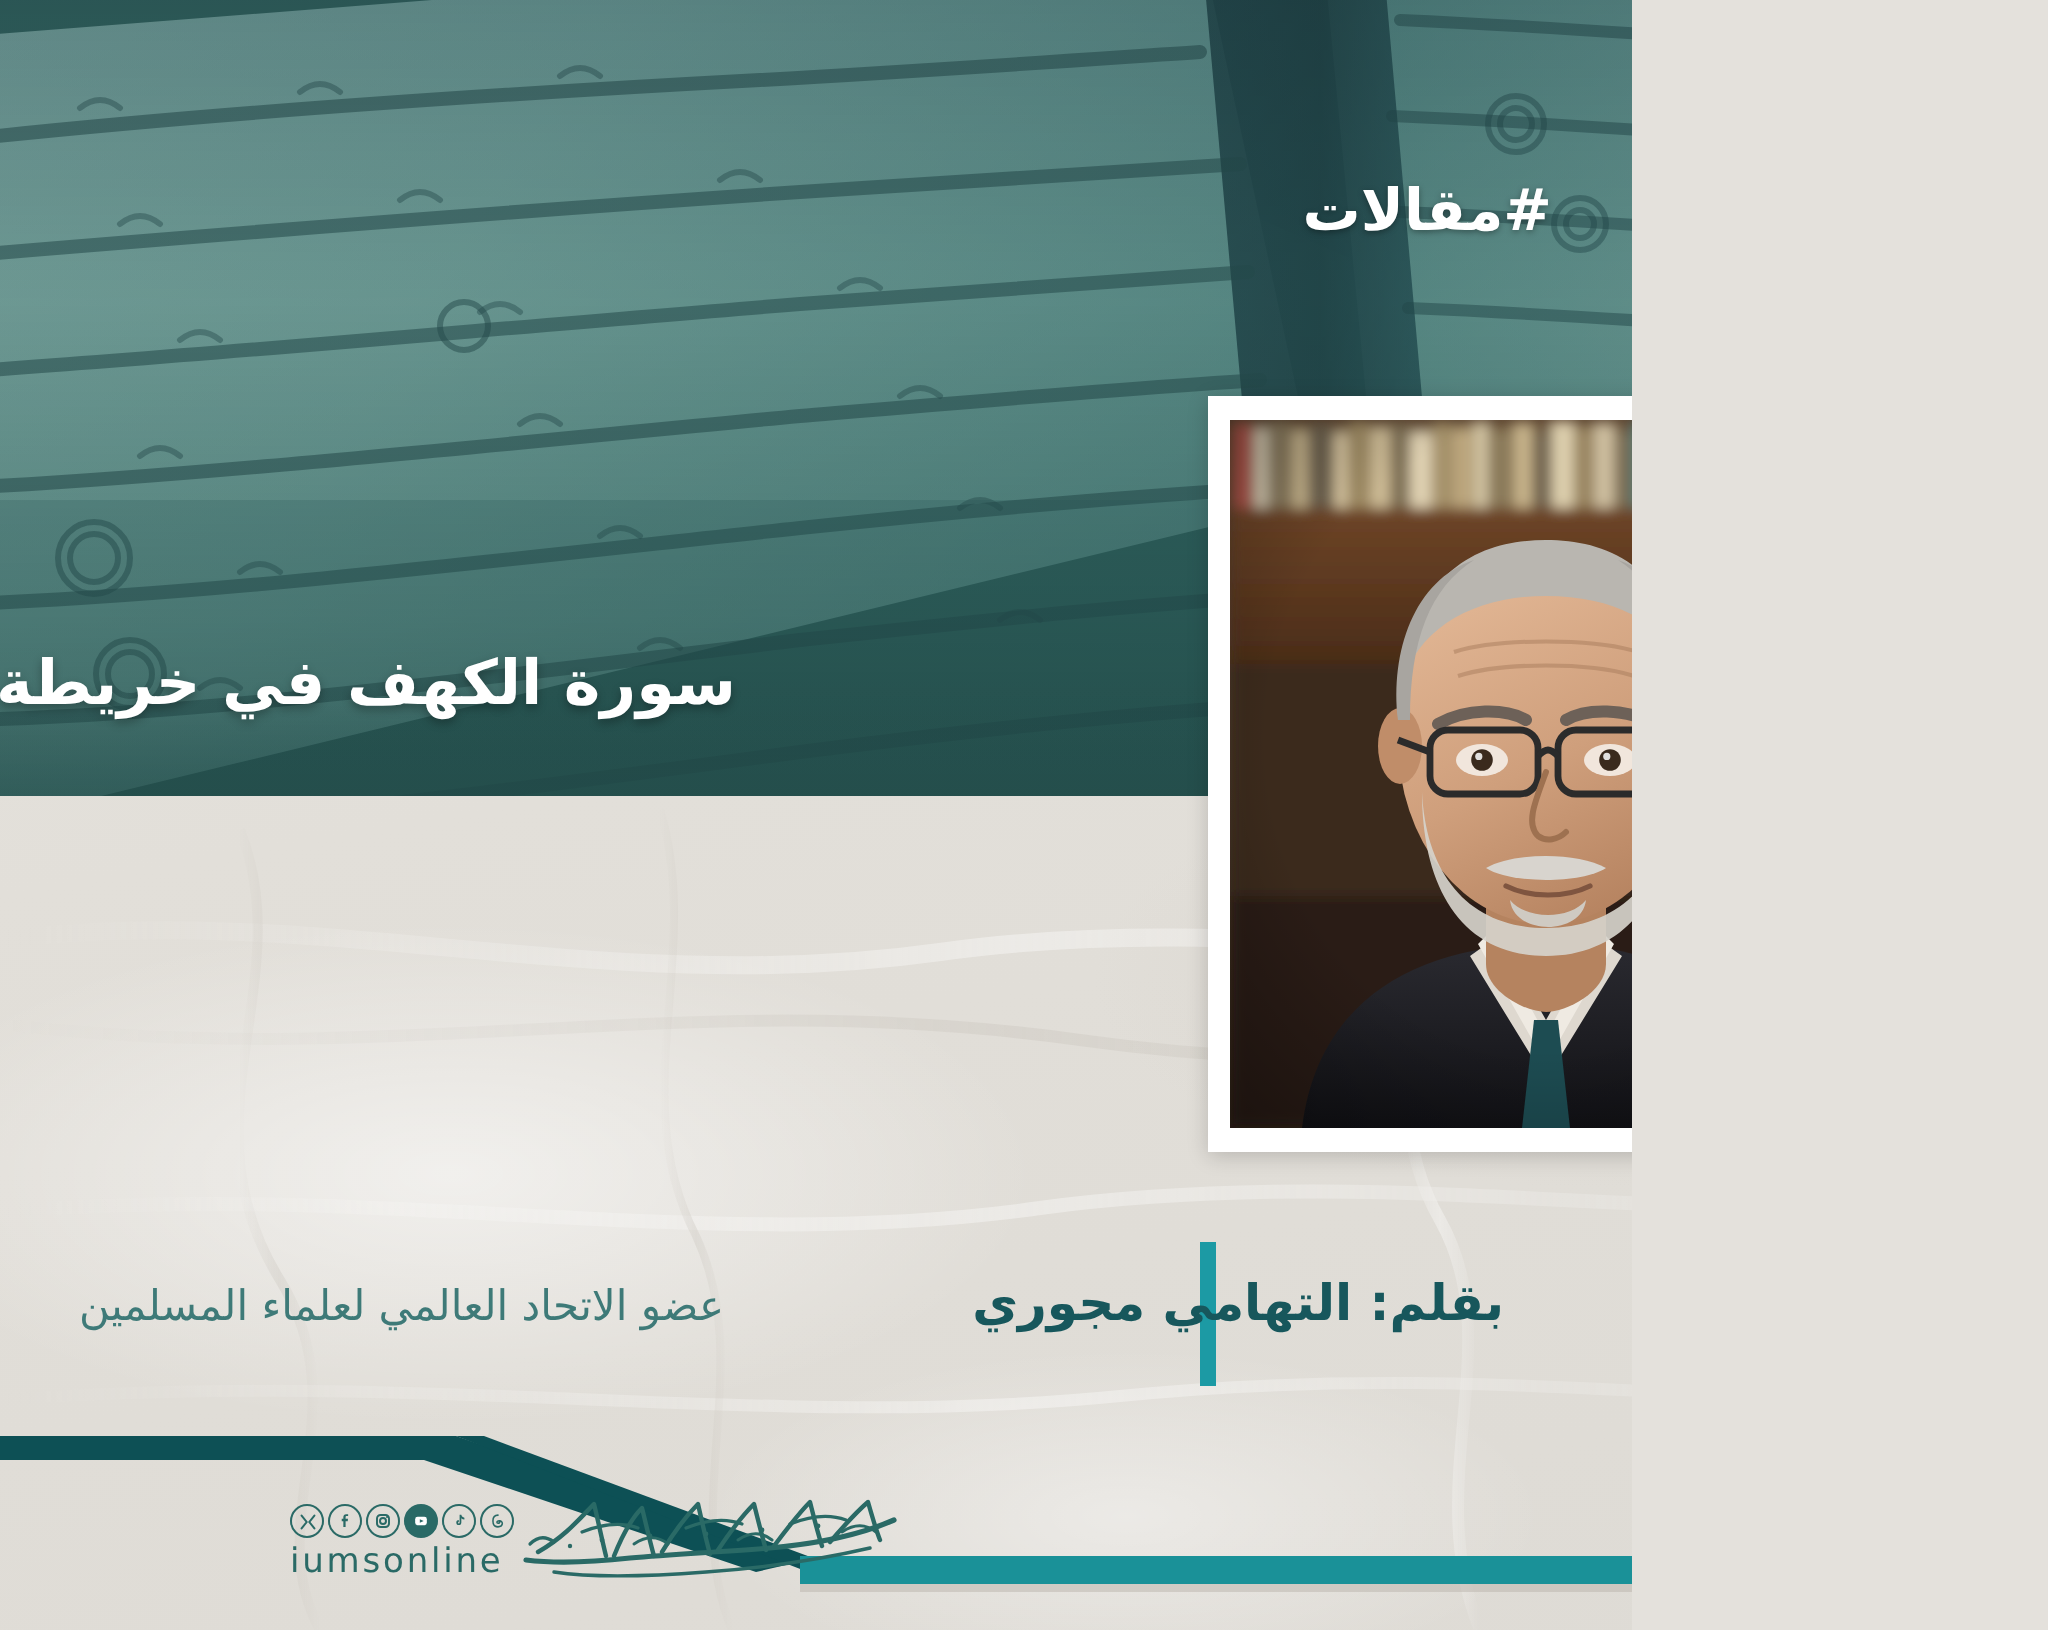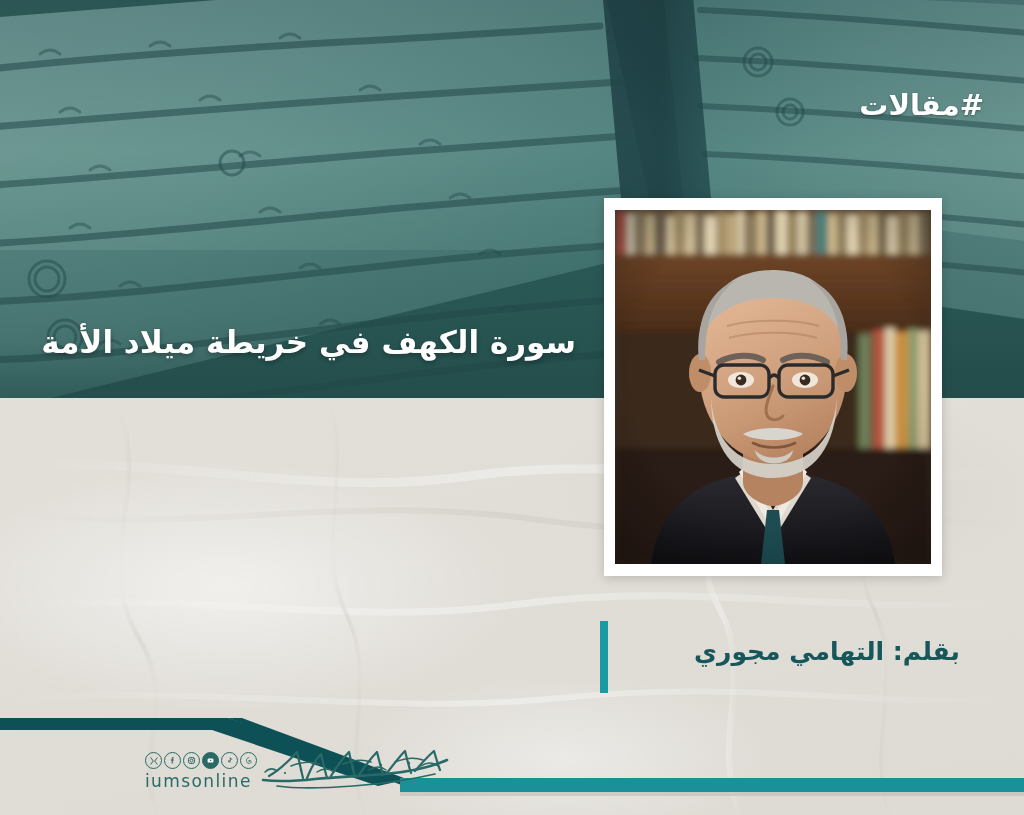--- a/index.html
+++ b/index.html
@@ -5,21 +5,21 @@
 <style>
   html,body{margin:0;padding:0;}
   body{
     width:1024px;height:815px;
     background:#e4e1dc;
     font-family:"DejaVu Sans","Liberation Sans",sans-serif;
     overflow:hidden;
   }
   .card{
     position:relative;
-    width:1024px;height:815px;
+    width:816px;height:815px;
     overflow:hidden;
     background:#e4e1dc;
   }
 
   
   .paper-bg{
     position:absolute;left:0;top:0;width:1024px;height:815px;
     background:
       radial-gradient(ellipse 420px 180px at 22% 72%, rgba(255,255,255,.55), rgba(255,255,255,0) 70%),
       radial-gradient(ellipse 360px 150px at 78% 60%, rgba(206,200,192,.45), rgba(255,255,255,0) 70%),
@@ -417,20 +417,21 @@
           <path d="M140,240 C148,250 170,250 178,240 C176,258 142,258 140,240 Z" fill="#cfcac2"></path>
 
           <rect x="0" y="0" width="316" height="354" fill="url(#vign)"></rect>
         </g>
       </svg>
     </div>
   </div>
 
   <div class="author-divider"></div>
   <div class="author-name">بقلم: التهامي مجوري</div>
+  <div class="author-role">عضو الاتحاد العالمي لعلماء المسلمين</div>
 
   <svg class="footer-lines" viewBox="0 0 1024 115" preserveAspectRatio="none">
 
     <path d="M-10,18 L230,18 L406,82 L-10,82 L-10,30 L214,30 L214,18 Z" fill="none"></path>
     <path d="M-10,18 L228,18 L404,80 L378,86 L212,30 L-10,30 Z" fill="#0d5055"></path>
     <path d="M228,18 L242,18 L420,84 L404,86 Z" fill="#0d5055"></path>
 
     <rect x="400" y="78" width="634" height="14" fill="#1a9198"></rect>
 
     <rect x="400" y="92" width="634" height="4" fill="#b9b3ab" opacity=".5"></rect>

